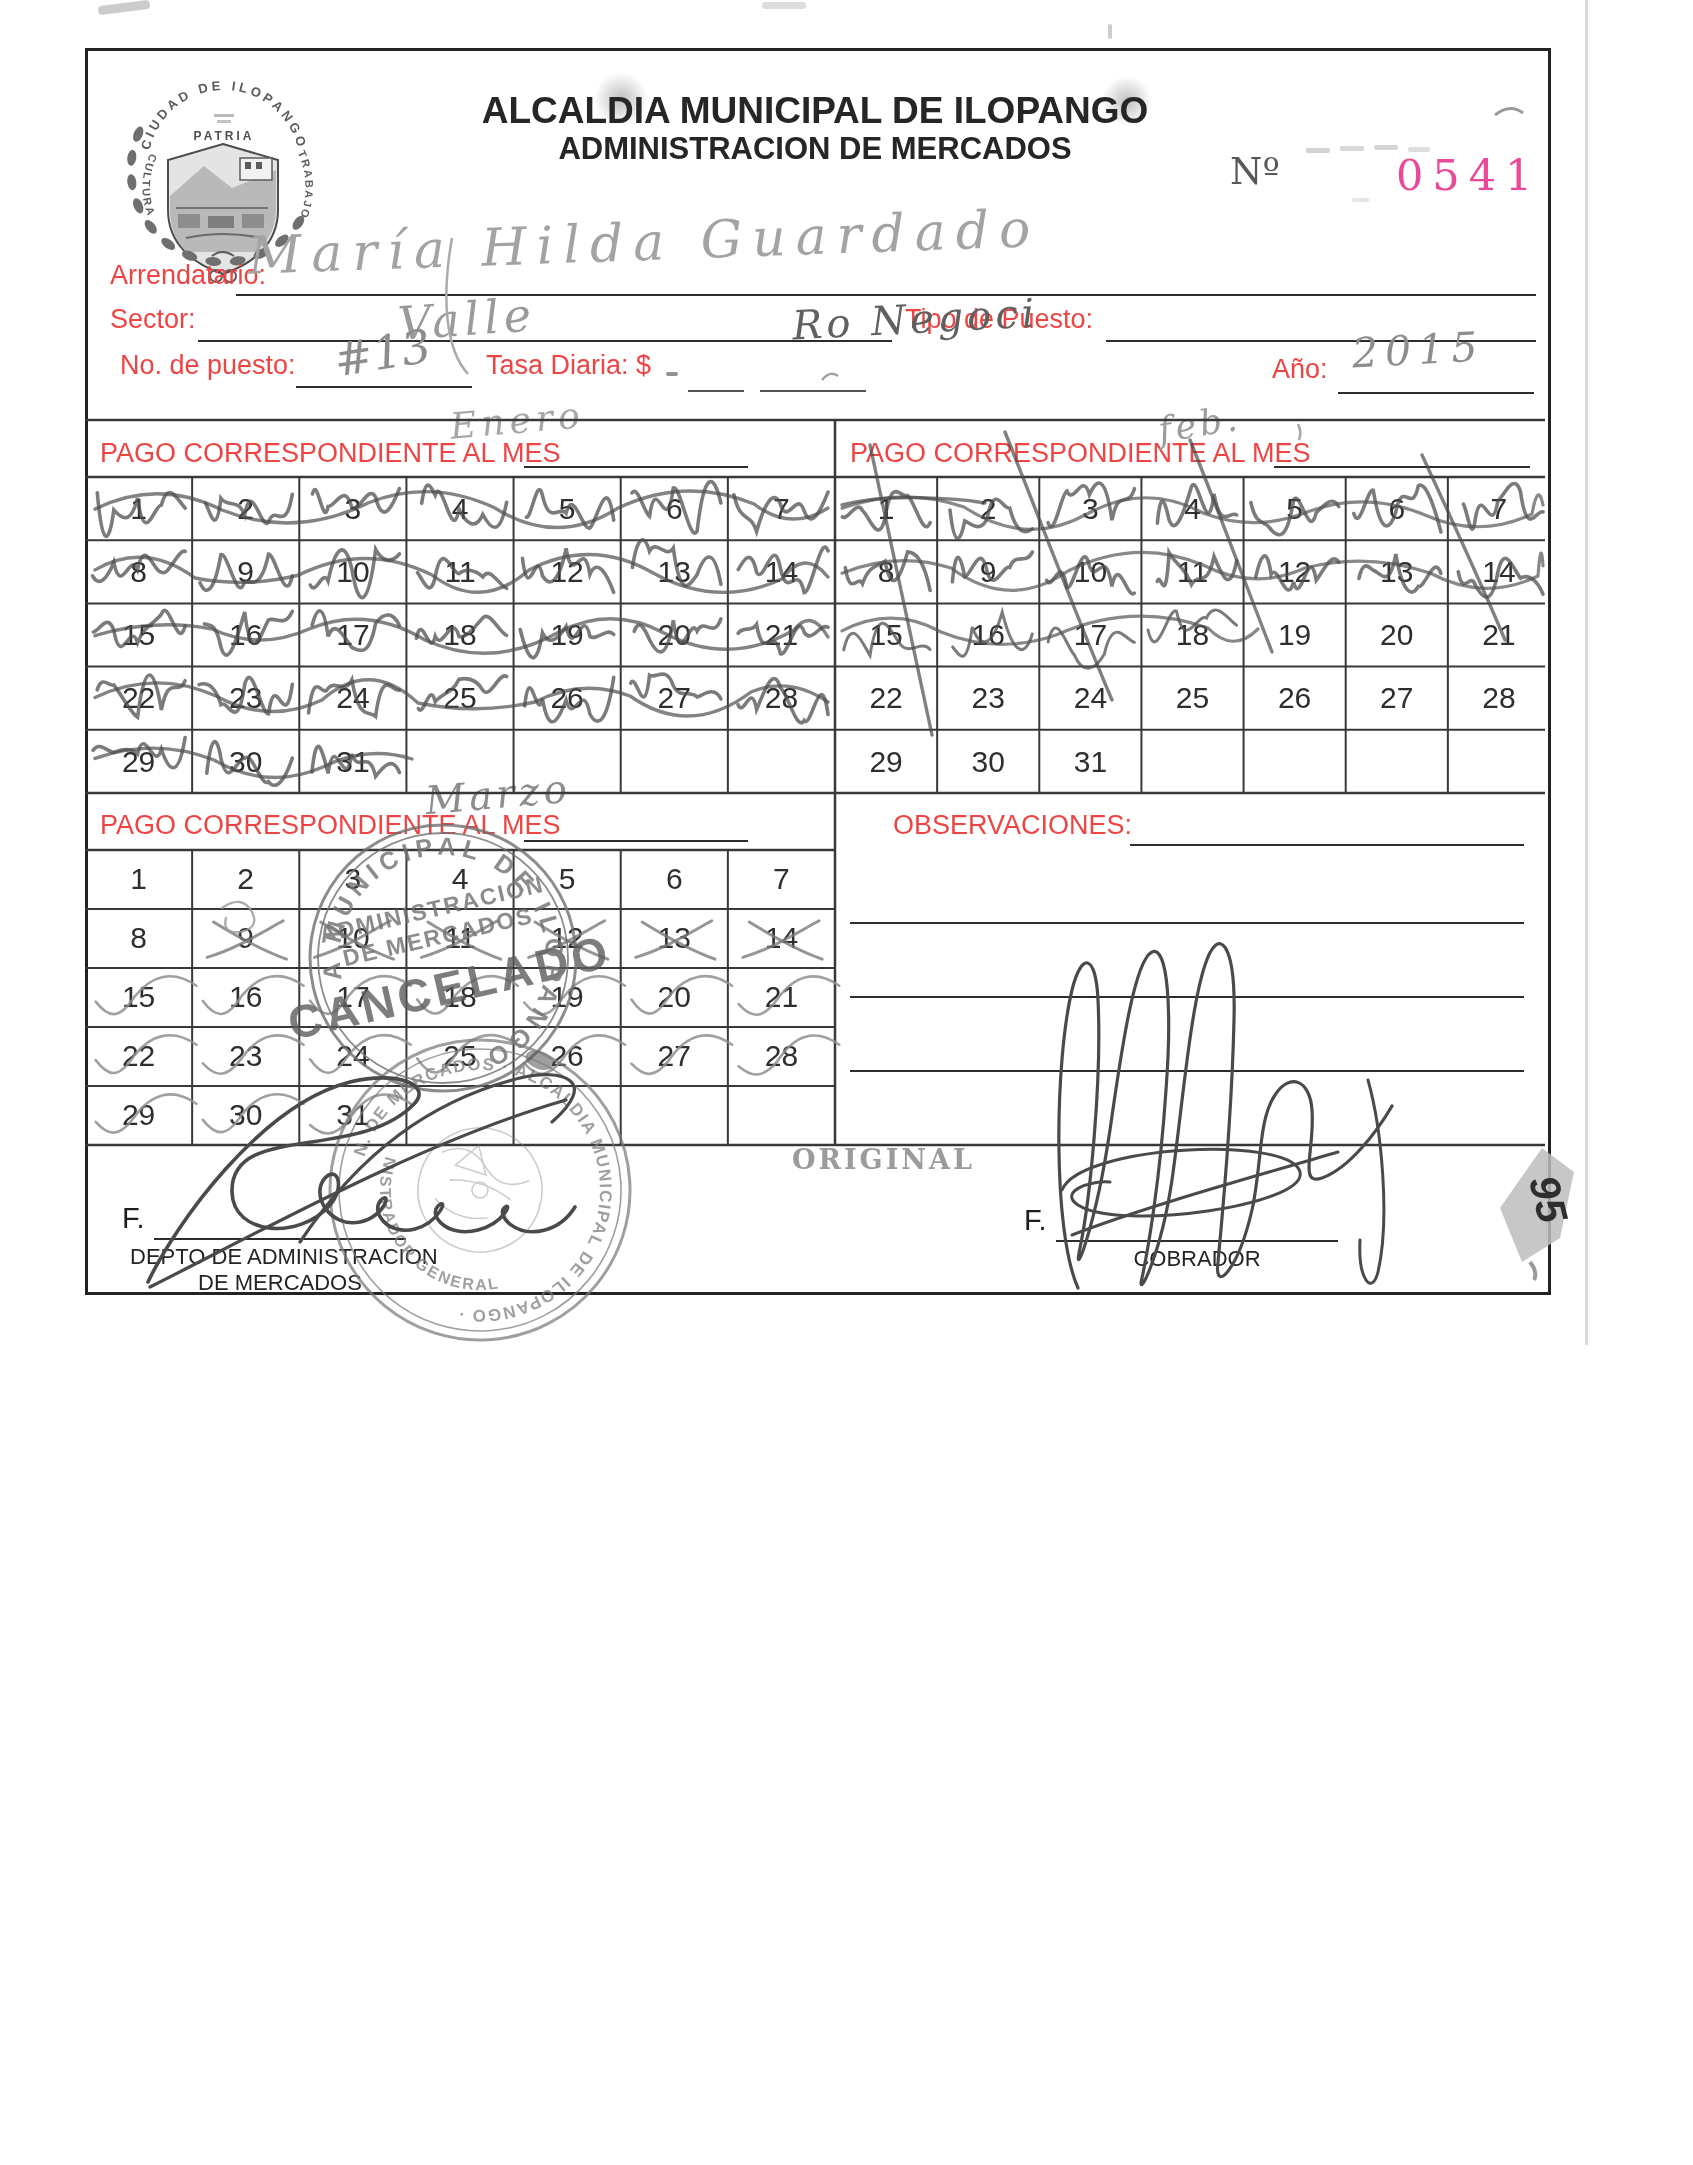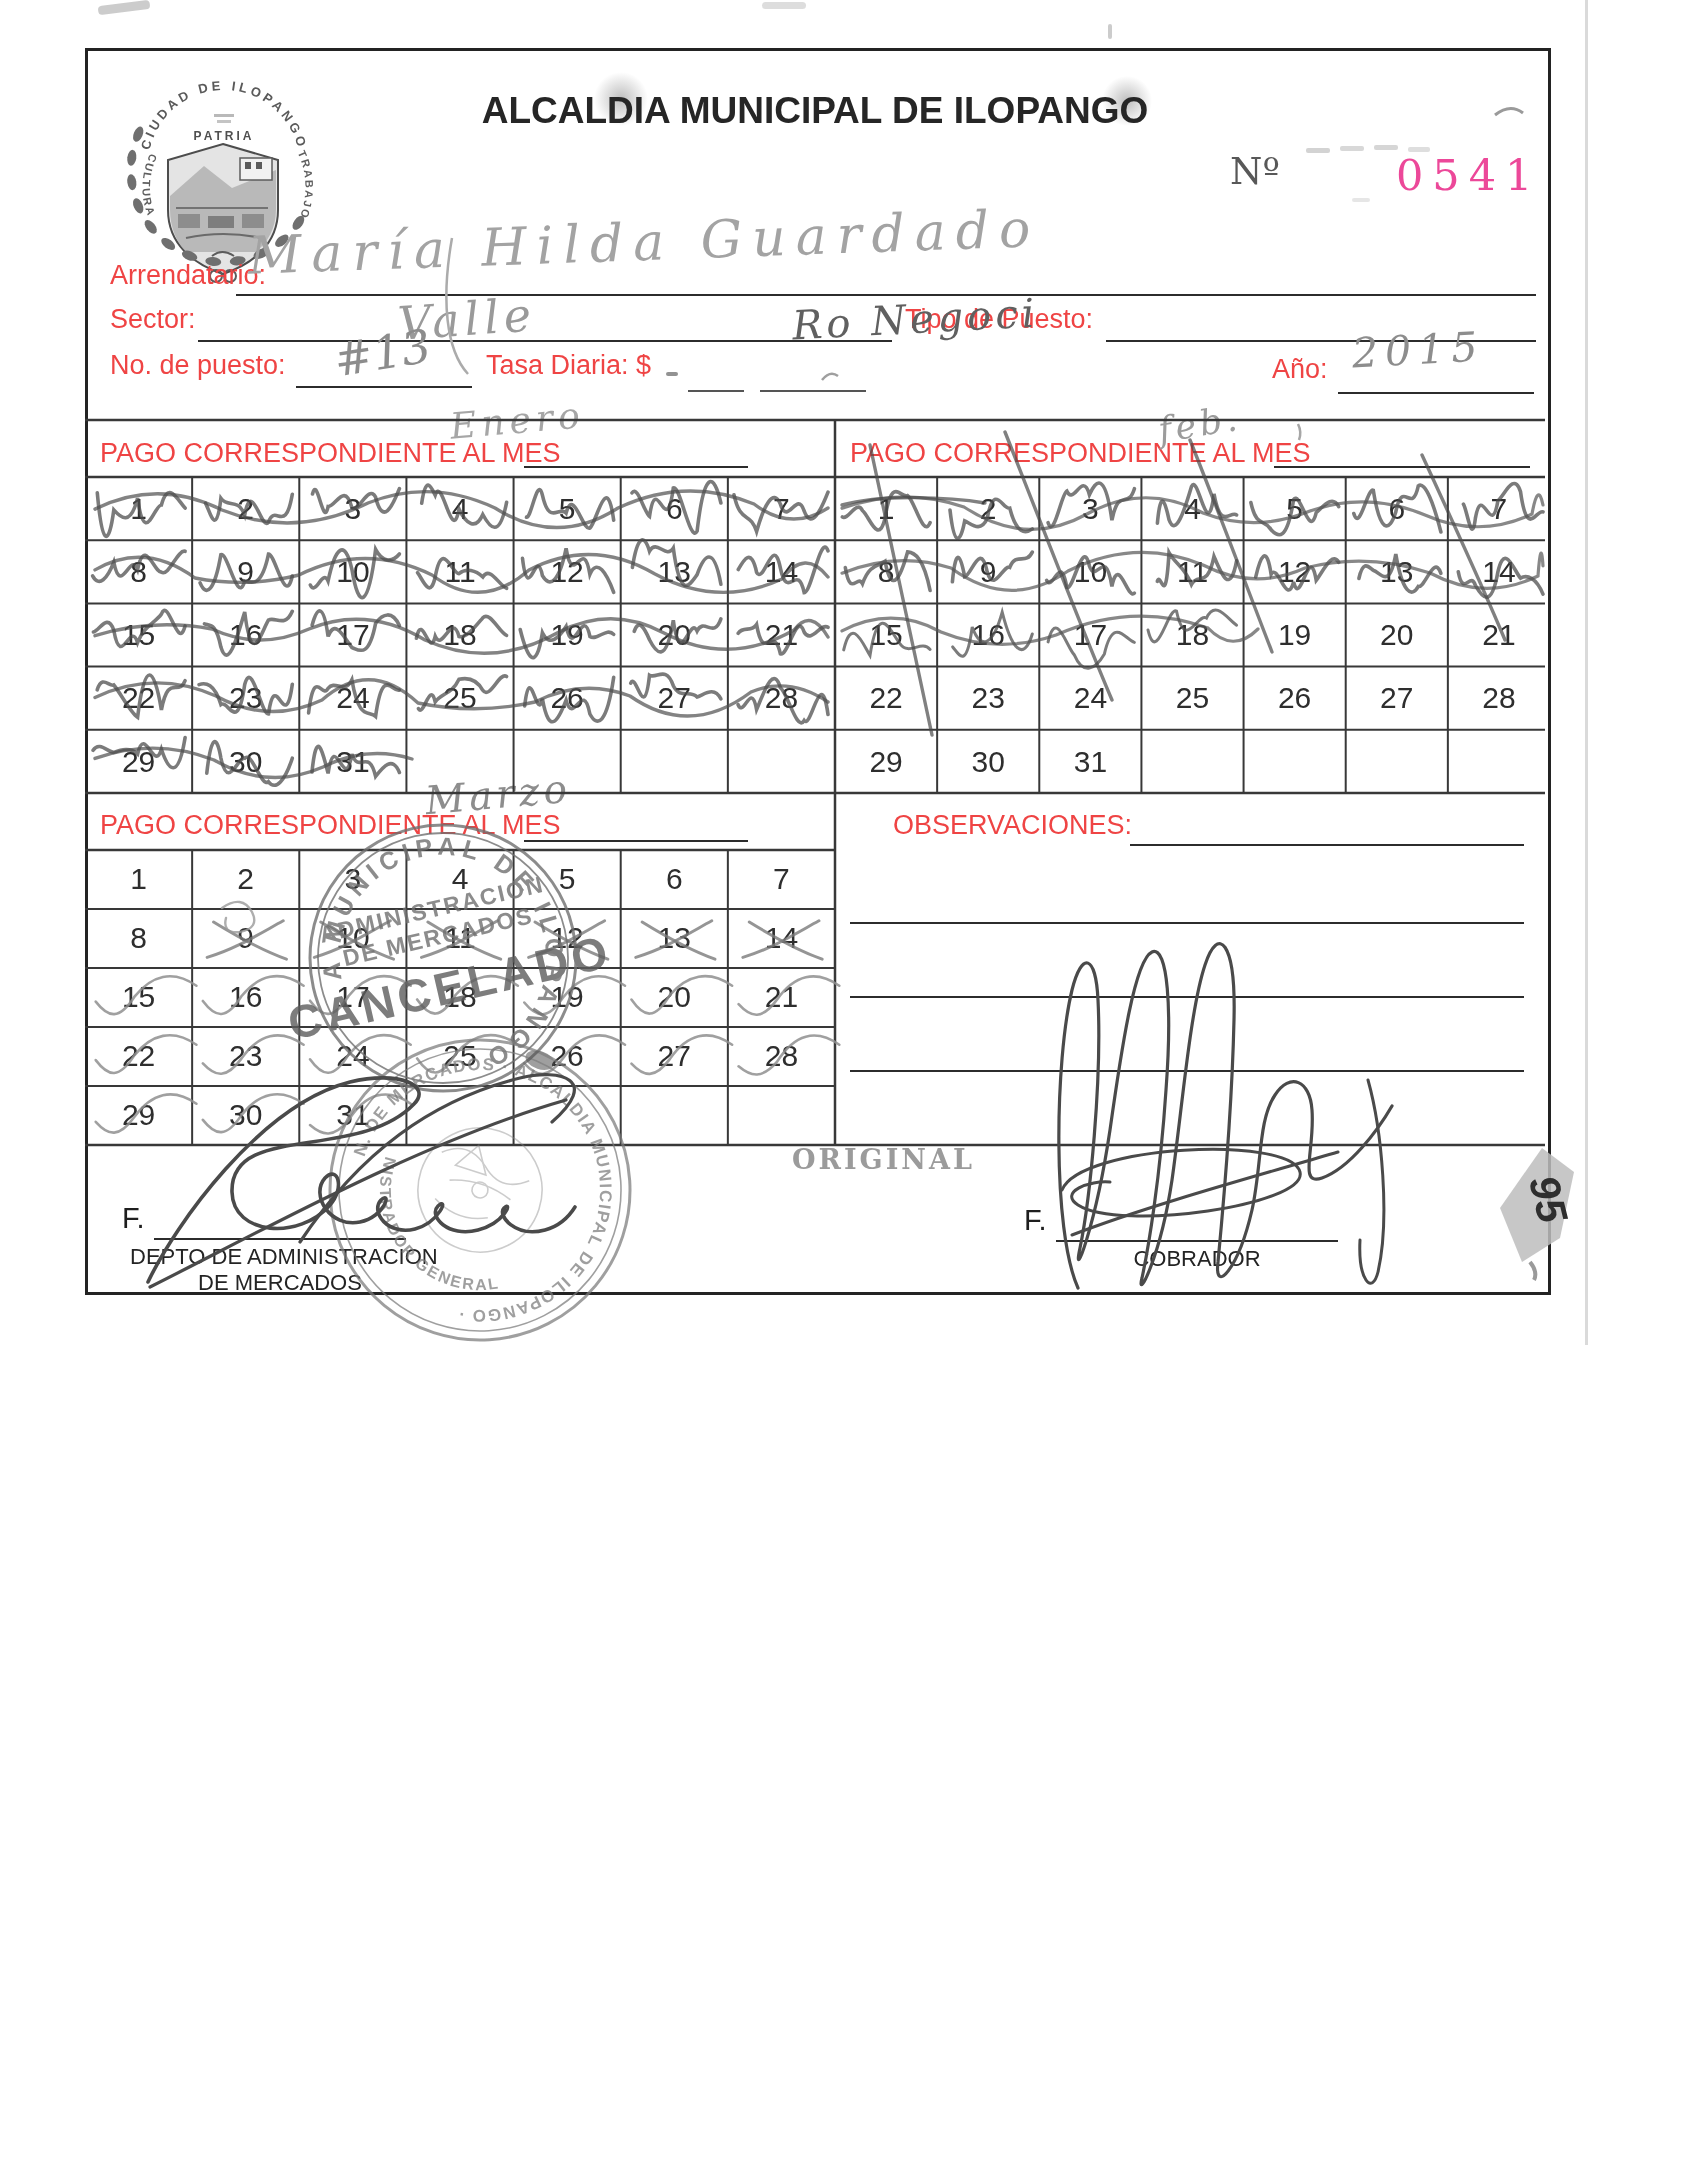--- a/index.html
+++ b/index.html
@@ -99,41 +99,42 @@
         <ellipse cx="22.2" cy="147.8" rx="4.5" ry="8" fill="#6f6f6f" transform="rotate(337 22.2 147.8)"></ellipse>
         <ellipse cx="15.8" cy="124.2" rx="4.5" ry="8" fill="#6f6f6f" transform="rotate(352 15.8 124.2)"></ellipse>
         <ellipse cx="15.8" cy="99.8" rx="4.5" ry="8" fill="#6f6f6f" transform="rotate(8 15.8 99.8)"></ellipse>
         <ellipse cx="22.2" cy="76.2" rx="4.5" ry="8" fill="#6f6f6f" transform="rotate(23 22.2 76.2)"></ellipse>
       </g>
     <circle cx="100" cy="218" r="6" fill="none" stroke="#5c5c5c" stroke-width="2"></circle>
     <circle cx="114" cy="218" r="6" fill="none" stroke="#5c5c5c" stroke-width="2"></circle>
   </svg>
 
   <div class="abs title">ALCALDIA MUNICIPAL DE ILOPANGO</div>
+  <div class="abs subtitle">ADMINISTRACION DE MERCADOS</div>
   <div class="abs no-label">Nº</div>
   <div class="abs no-value">0541</div>
   <div class="ghost-dash" style="left:1306px;top:148px;width:24px;height:5px;opacity:.8;"></div>
   <div class="ghost-dash" style="left:1340px;top:146px;width:24px;height:5px;opacity:.7;"></div>
   <div class="ghost-dash" style="left:1374px;top:145px;width:24px;height:5px;opacity:.75;"></div>
   <div class="ghost-dash" style="left:1408px;top:147px;width:22px;height:5px;opacity:.6;"></div>
   <div class="ghost-dash" style="left:1352px;top:198px;width:18px;height:4px;opacity:.45;"></div>
 
   <div class="abs label" style="left:110px;top:260px;">Arrendatario:</div>
   <div class="uline" style="left:236px;top:294px;width:1300px;"></div>
   <div class="abs hw hw-name">María Hilda Guardado</div>
 
   <div class="abs label" style="left:110px;top:304px;">Sector:</div>
   <div class="uline" style="left:198px;top:340px;width:694px;"></div>
   <div class="abs hw hw-sector">Valle</div>
 
   <div class="abs label" style="left:905px;top:304px;">Tipo de Puesto:</div>
   <div class="uline" style="left:1106px;top:340px;width:430px;"></div>
   <div class="abs hw hw-tipo">Ro Negoci</div>
 
-  <div class="abs label" style="left:110px;top:350px;">No. de puesto:</div>
+  <div class="abs label" style="left:120px;top:350px;">No. de puesto:</div>
   <div class="uline" style="left:296px;top:386px;width:176px;"></div>
   <div class="abs hw hw-puesto">#13</div>
 
   <div class="abs label" style="left:486px;top:350px;">Tasa Diaria: $</div>
   <div class="ghost-dash" style="left:666px;top:372px;width:12px;height:4px;background:#777;opacity:.8;"></div>
   <div class="uline" style="left:688px;top:390px;width:56px;border-top-color:#555;"></div>
   <div class="uline" style="left:760px;top:390px;width:106px;border-top-color:#555;"></div>
 
   <div class="abs label" style="left:1272px;top:354px;text-align:right;">Año:</div>
   <div class="uline" style="left:1338px;top:392px;width:196px;"></div>

